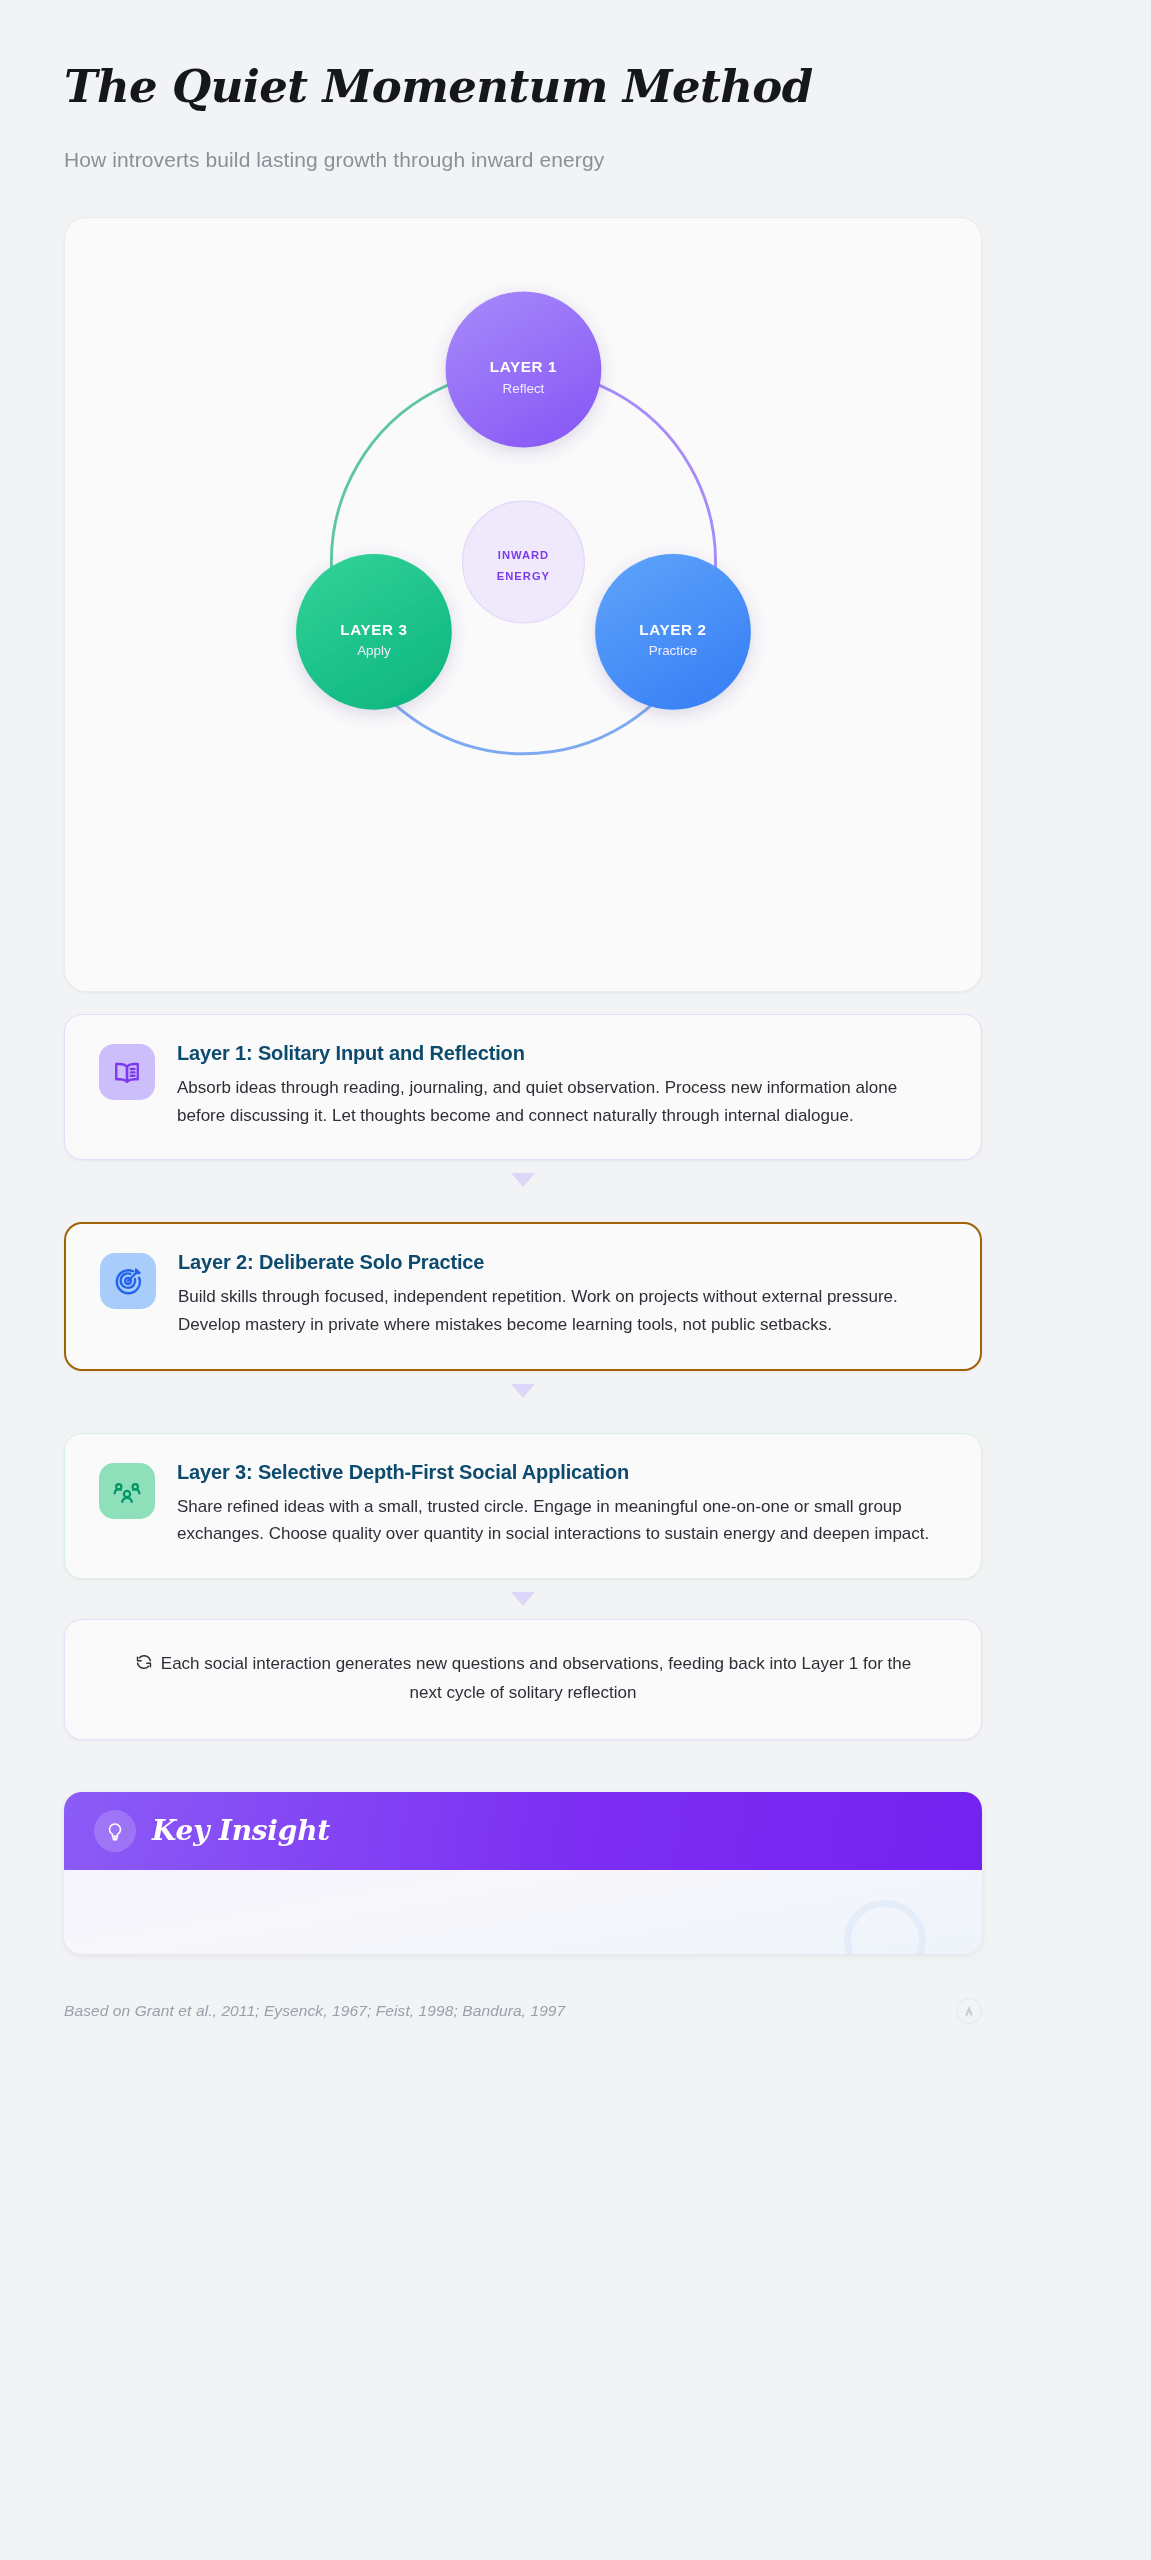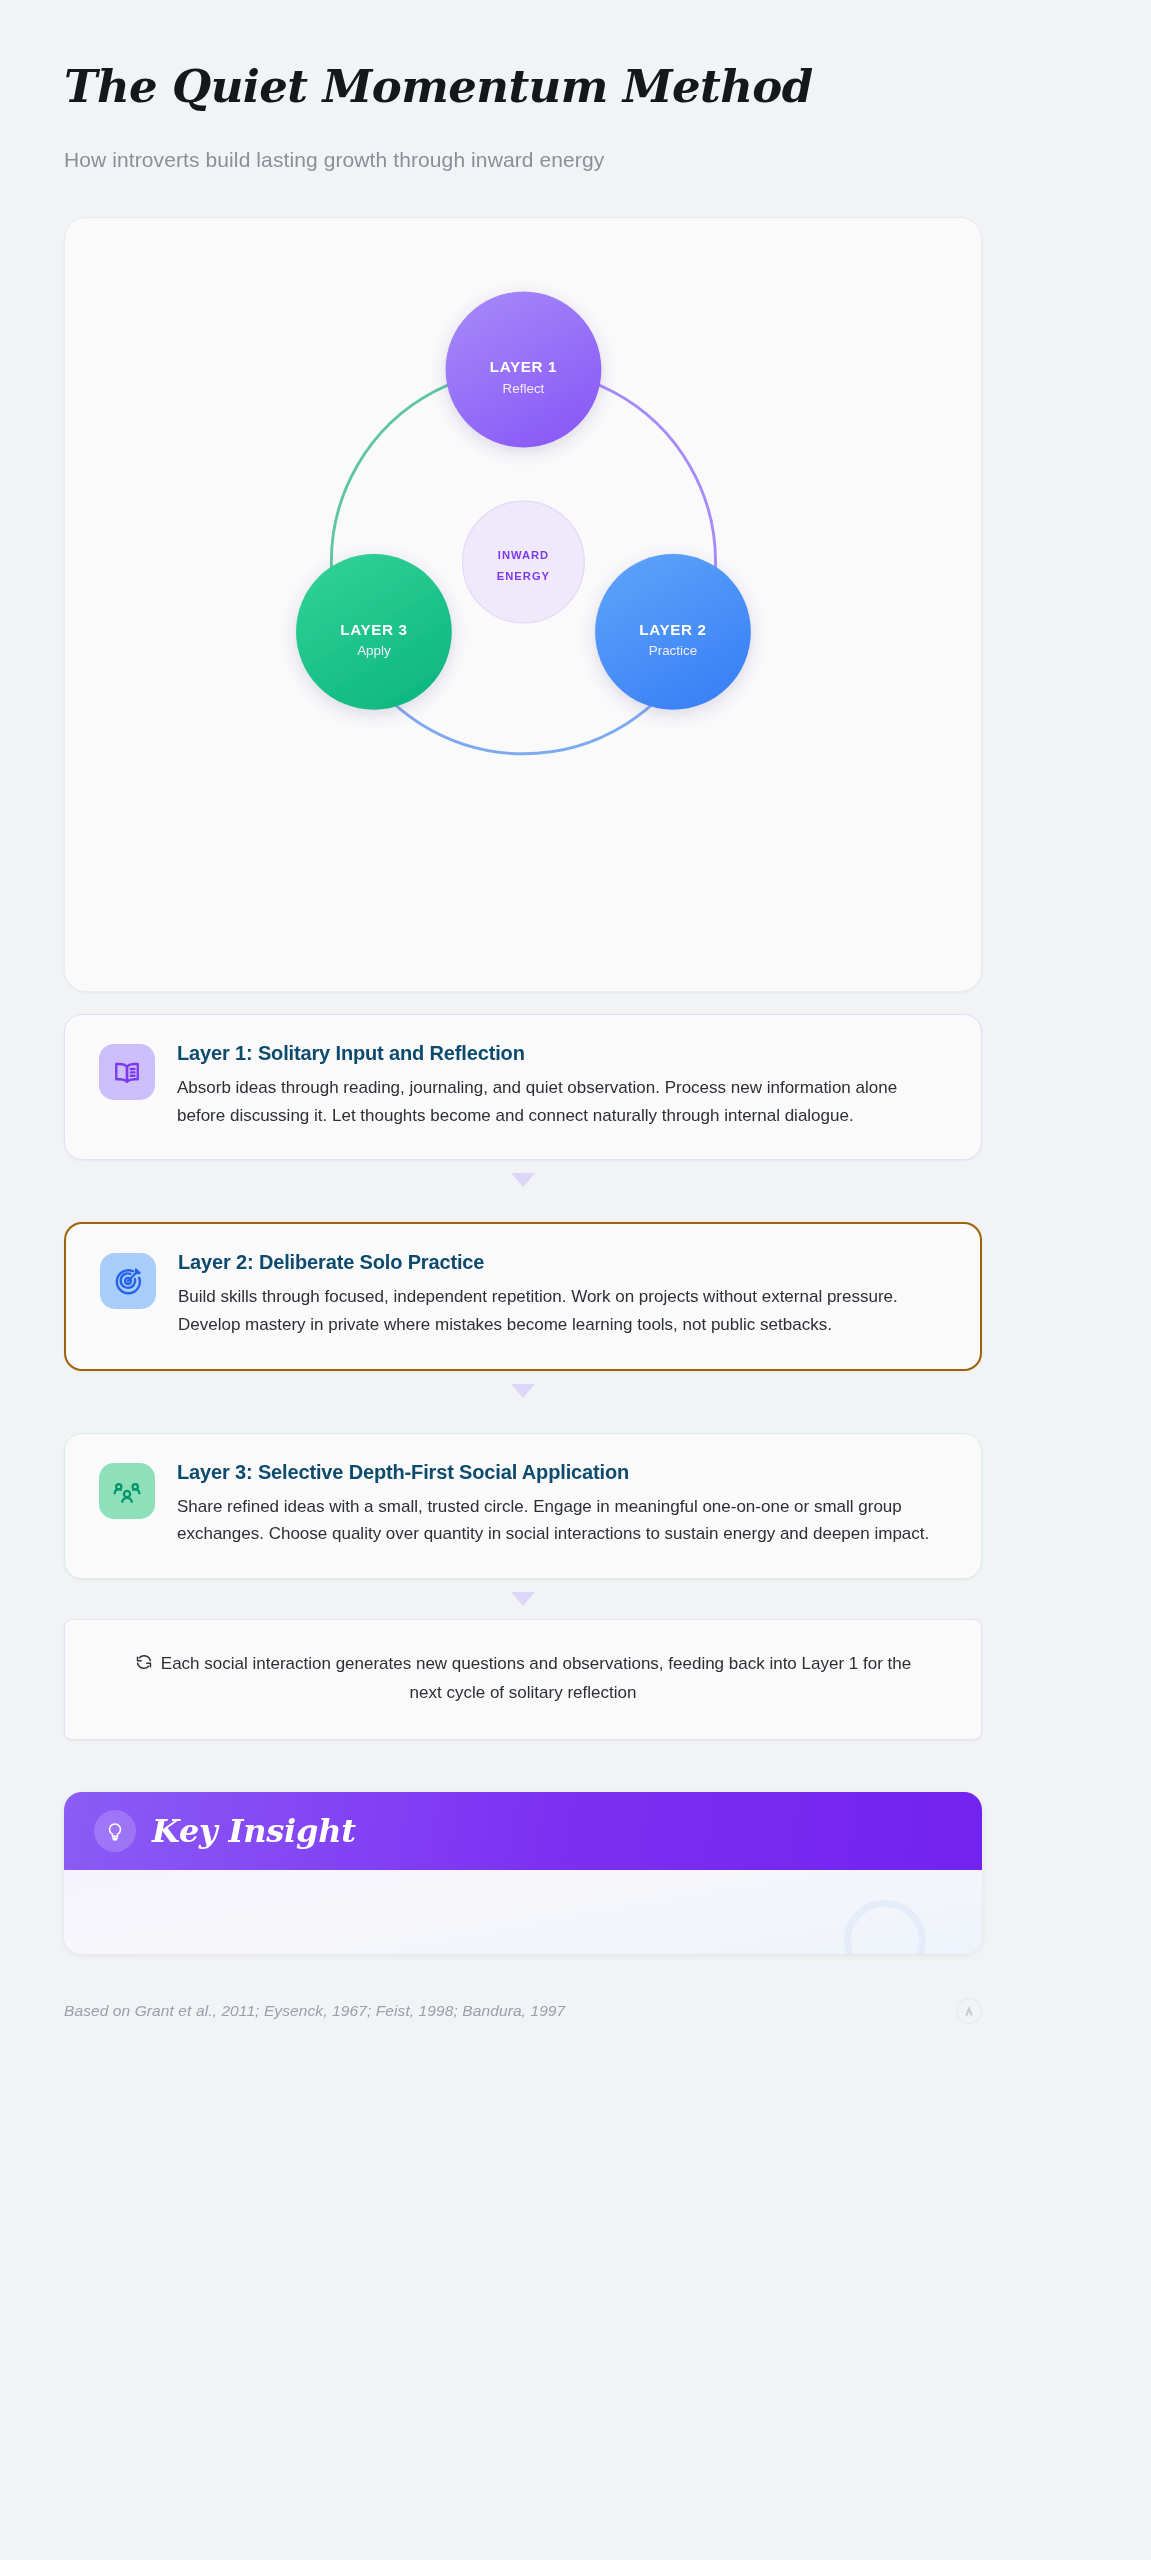--- a/index.html
+++ b/index.html
@@ -144,21 +144,21 @@
     width: 0; height: 0;
     border-left: 12px solid transparent;
     border-right: 12px solid transparent;
     border-top: 14px solid #ddd6f8;
   }
 
   
   .loop-card {
     background: #fafafb;
     border: 1px solid #e6e0f8;
-    border-radius: 8px;
+    border-radius: 18px;
     padding: 30px 60px 32px 60px;
     text-align: center;
     box-shadow: 0 1px 3px rgba(22,24,34,.05);
   }
   .loop-text {
     font-size: 17px;
     line-height: 1.62;
     color: #2c2f36;
   }
   .loop-ico {
@@ -188,21 +188,21 @@
     background: rgba(255,255,255,.18);
     display: flex;
     align-items: center;
     justify-content: center;
     flex: 0 0 auto;
   }
   .insight-title {
     font-family: "DejaVu Serif", "Liberation Serif", serif;
     font-style: italic;
     font-weight: 700;
-    font-size: 32px;
+    font-size: 28px;
     color: #ffffff;
     letter-spacing: -0.2px;
   }
   .insight-body {
     position: relative;
     background: linear-gradient(170deg, #f6f3fe 0%, #f7f7fb 40%, #eef3fb 100%);
     padding: 40px 42px 44px 42px;
     overflow: hidden;
   }
   .insight-text {

